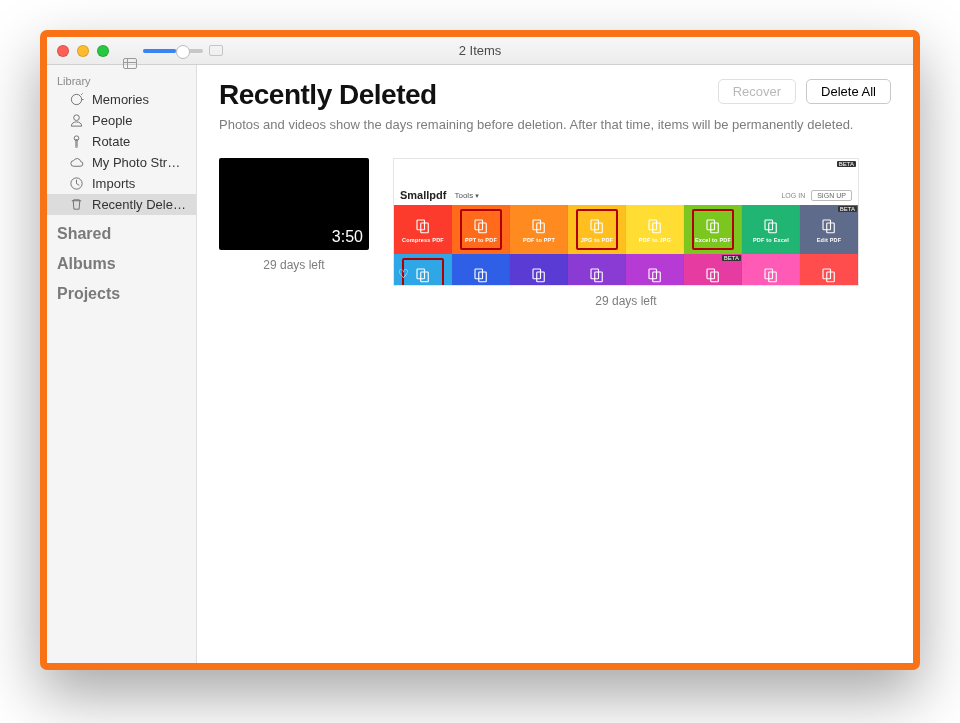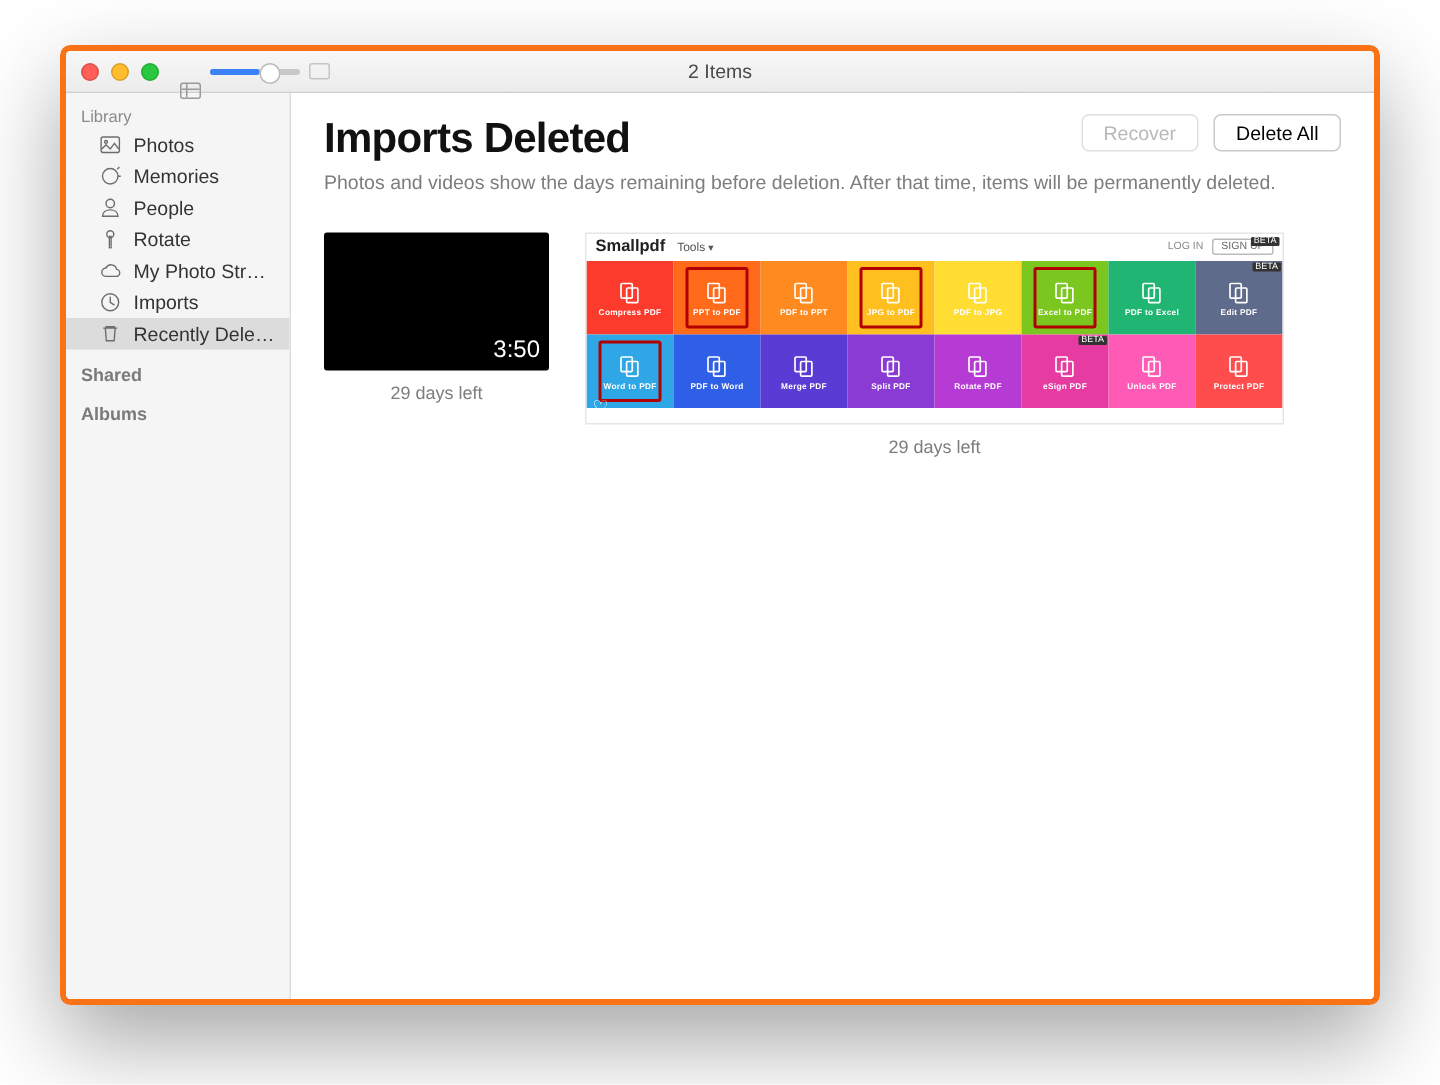--- a/index.html
+++ b/index.html
@@ -10,21 +10,21 @@
     display: flex; align-items: flex-start; justify-content: center;
   }
   .shadow-wrap {
     filter: drop-shadow(0 25px 30px rgba(0,0,0,0.35));
     margin-top: 30px;
   }
   .mac-window {
     width: 880px; height: 640px;
     background: #ffffff;
     border-radius: 7px;
-    border: 4px solid #f97316;
+    border: 7px solid #f97316;
     overflow: hidden;
     display: flex; flex-direction: column;
   }
   
   .titlebar {
     height: 28px;
     background: linear-gradient(#f7f7f7,#ececec);
     border-bottom: 1px solid #d0d0d0;
     display: flex; align-items: center;
     position: relative;
@@ -66,21 +66,21 @@
   }
   .sb-head{ font-size:11px;color:#8a8a8a; padding:4px 10px 2px; }
   .sb-item{
     display:flex; align-items:center; gap:8px;
     padding:3px 8px 3px 22px; cursor:default;
     white-space:nowrap; overflow:hidden; text-overflow:ellipsis;
   }
   .sb-item.selected{ background:#dcdcdc; }
   .sb-icon{ width:15px; height:15px; display:flex;align-items:center;justify-content:center; color:#6d6d6d; flex-shrink:0;}
   .sb-icon svg{stroke:#6d6d6d;fill:none;}
-  .sb-section{ font-size:12px;color:#7a7a7a; padding:10px 10px 2px; font-weight:600;}
+  .sb-section{ font-size:16px;color:#7a7a7a; padding:10px 10px 2px; font-weight:600;}
   
   .main { flex:1; background:#fff; overflow-y:auto; padding:14px 22px; }
   .head-row{ display:flex; justify-content:space-between; align-items:flex-start; }
   .title{ font-size:28px; font-weight:800; color:#111; letter-spacing:-0.5px;}
   .btns{ display:flex; gap:10px; }
   .btn{
     font-size:13px; padding:4px 14px; border-radius:5px;
     border:1px solid #c9c9c9; background:#fff; cursor:default;
   }
   .btn.disabled{ color:#b8b8b8; border-color:#e0e0e0; }
@@ -98,20 +98,21 @@
   }
   
   .shot{
     width:466px; height:128px; background:#fff; border:1px solid #e5e5e5;
     overflow:hidden; position:relative; font-size:7px; color:#fff;
   }
   .shot-header{
     display:flex; align-items:center; gap:6px;
     padding:2px 6px 4px; color:#333;
     font-size:10px;
+    margin-top:28px;
   }
   .shot-logo{ font-weight:700; font-size:11px; color:#222;}
   .shot-tools{ font-size:8px; color:#555; margin-left:2px; position:relative;text-align:right;}
   .shot-tools::after{content:"▾"; font-size:7px; margin-left:2px;}
   .shot-right{ margin-left:auto; display:flex; gap:6px; align-items:center;}
   .login{ font-size:7px; color:#888;}
   .signup{ border:1px solid #bbb; border-radius:2px; padding:1px 5px; font-size:7px; color:#666;}
   .beta-tag{ position:absolute; background:#333;color:#fff;font-size:6px;padding:0 2px; border-radius:1px;}
   .tile-row{ display:flex; }
   .tile{
@@ -145,30 +146,20 @@
       <div class="sq-ic person"></div>
     </div>
     <div class="tb-center">2 Items</div>
   </div>
 
   <div class="body">
 
     <div class="sidebar">
       <div class="sb-head">Library</div>
 
-      <div class="sb-item">
-        <span class="sb-icon">
-          <svg viewBox="0 0 16 16">
-                <rect x="1.5" y="2.5" width="13" height="11" rx="1.5"></rect>
-                <circle cx="5" cy="6" r="1"></circle>
-                <path d="M2 11l3-3 3 3 3-4 3 4"></path>
-              </svg>
-        </span>
-        <span>Photos</span>
-      </div>
 
       <div class="sb-item">
         <span class="sb-icon">
           <svg viewBox="0 0 16 16">
                 <circle cx="8" cy="8" r="5.5"></circle>
                 <path d="M13 3l1.5-1.5M13.5 8h2"></path>
               </svg>
         </span>
         <span>Memories</span>
       </div>
@@ -216,25 +207,26 @@
         <span class="sb-icon">
           <svg viewBox="0 0 16 16">
                 <path d="M3 4h10M5 4V3h6v1M4.5 4l.7 9h5.6l.7-9"></path>
               </svg>
         </span>
         <span>Recently Dele…</span>
       </div>
 
       <div class="sb-section">Shared</div>
       <div class="sb-section">Albums</div>
+      <div class="sb-section">Projects</div>
     </div>
 
     <div class="main">
       <div class="head-row">
-        <div class="title">Imports Deleted</div>
+        <div class="title">Recently Deleted</div>
         <div class="btns">
           <div class="btn disabled">Recover</div>
           <div class="btn">Delete All</div>
         </div>
       </div>
       <div class="desc">Photos and videos show the days remaining before deletion. After that time, items will be permanently deleted.</div>
 
       <div class="grid">
 
         <div class="thumb-col">

